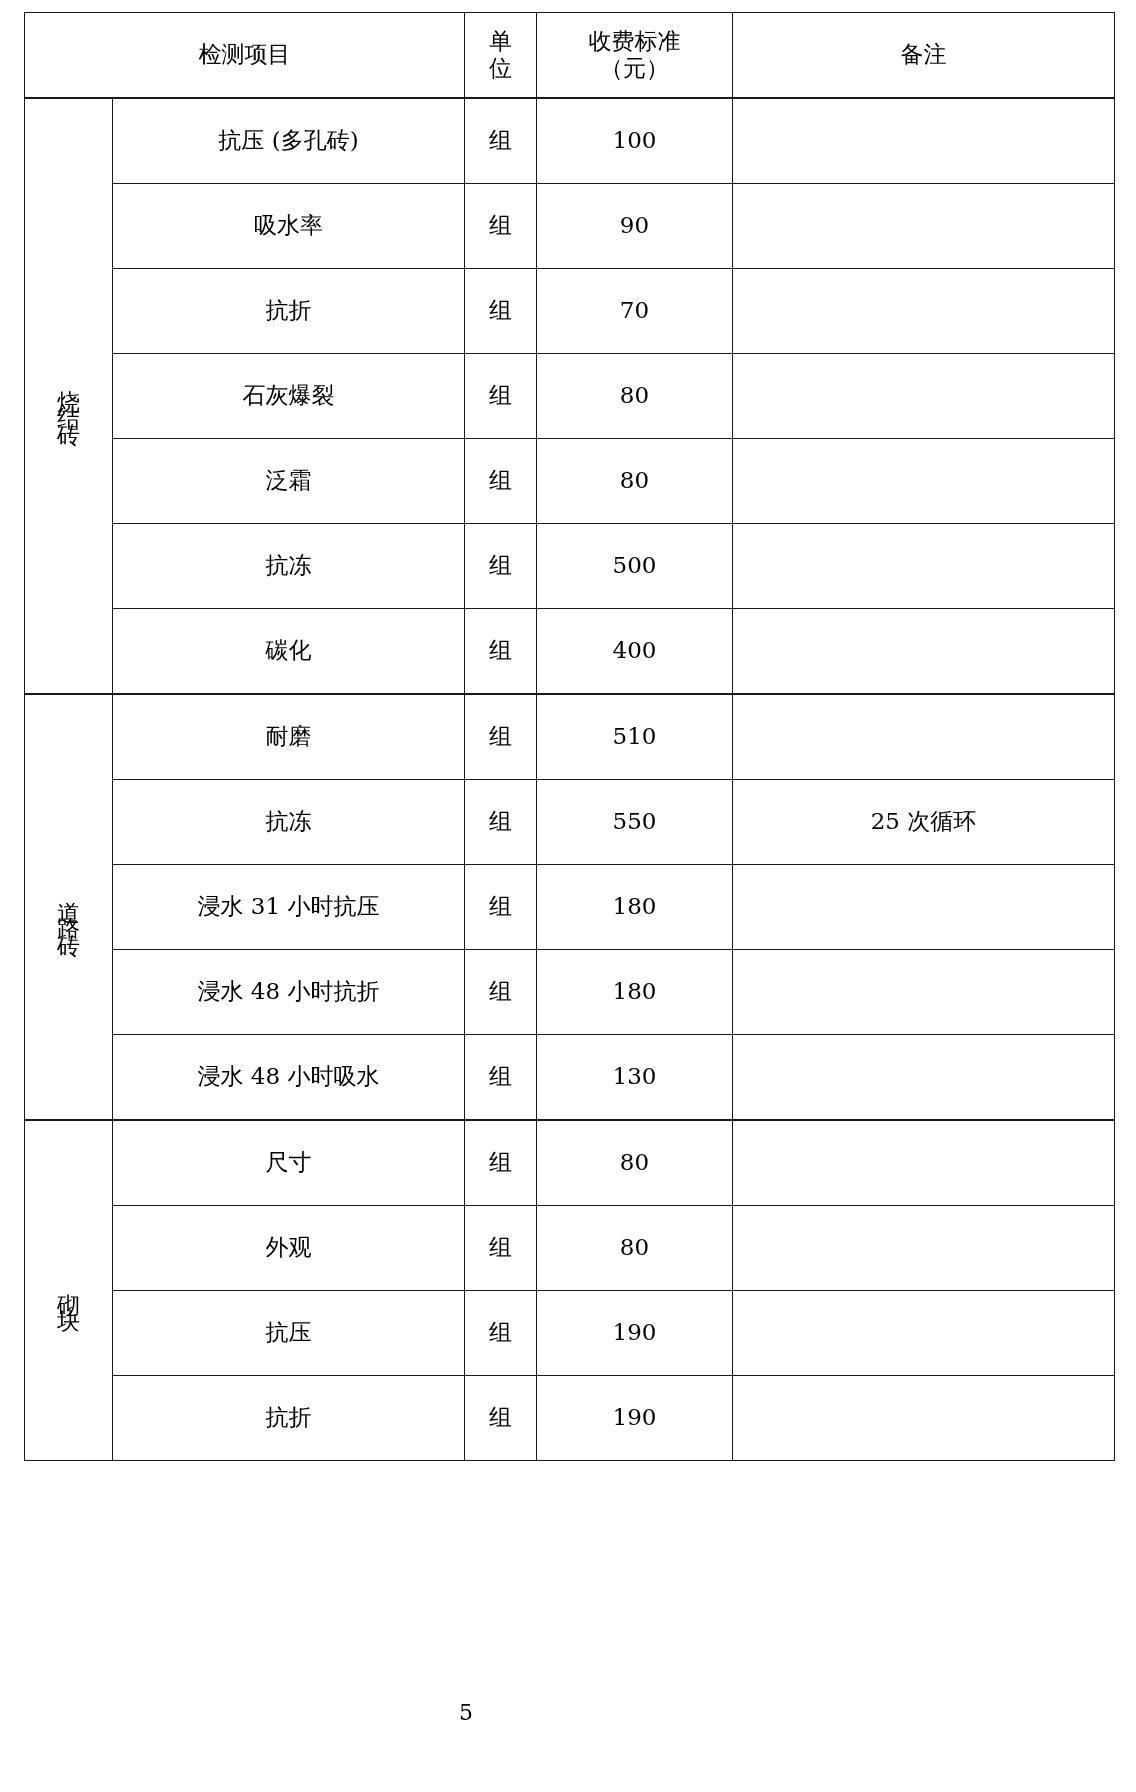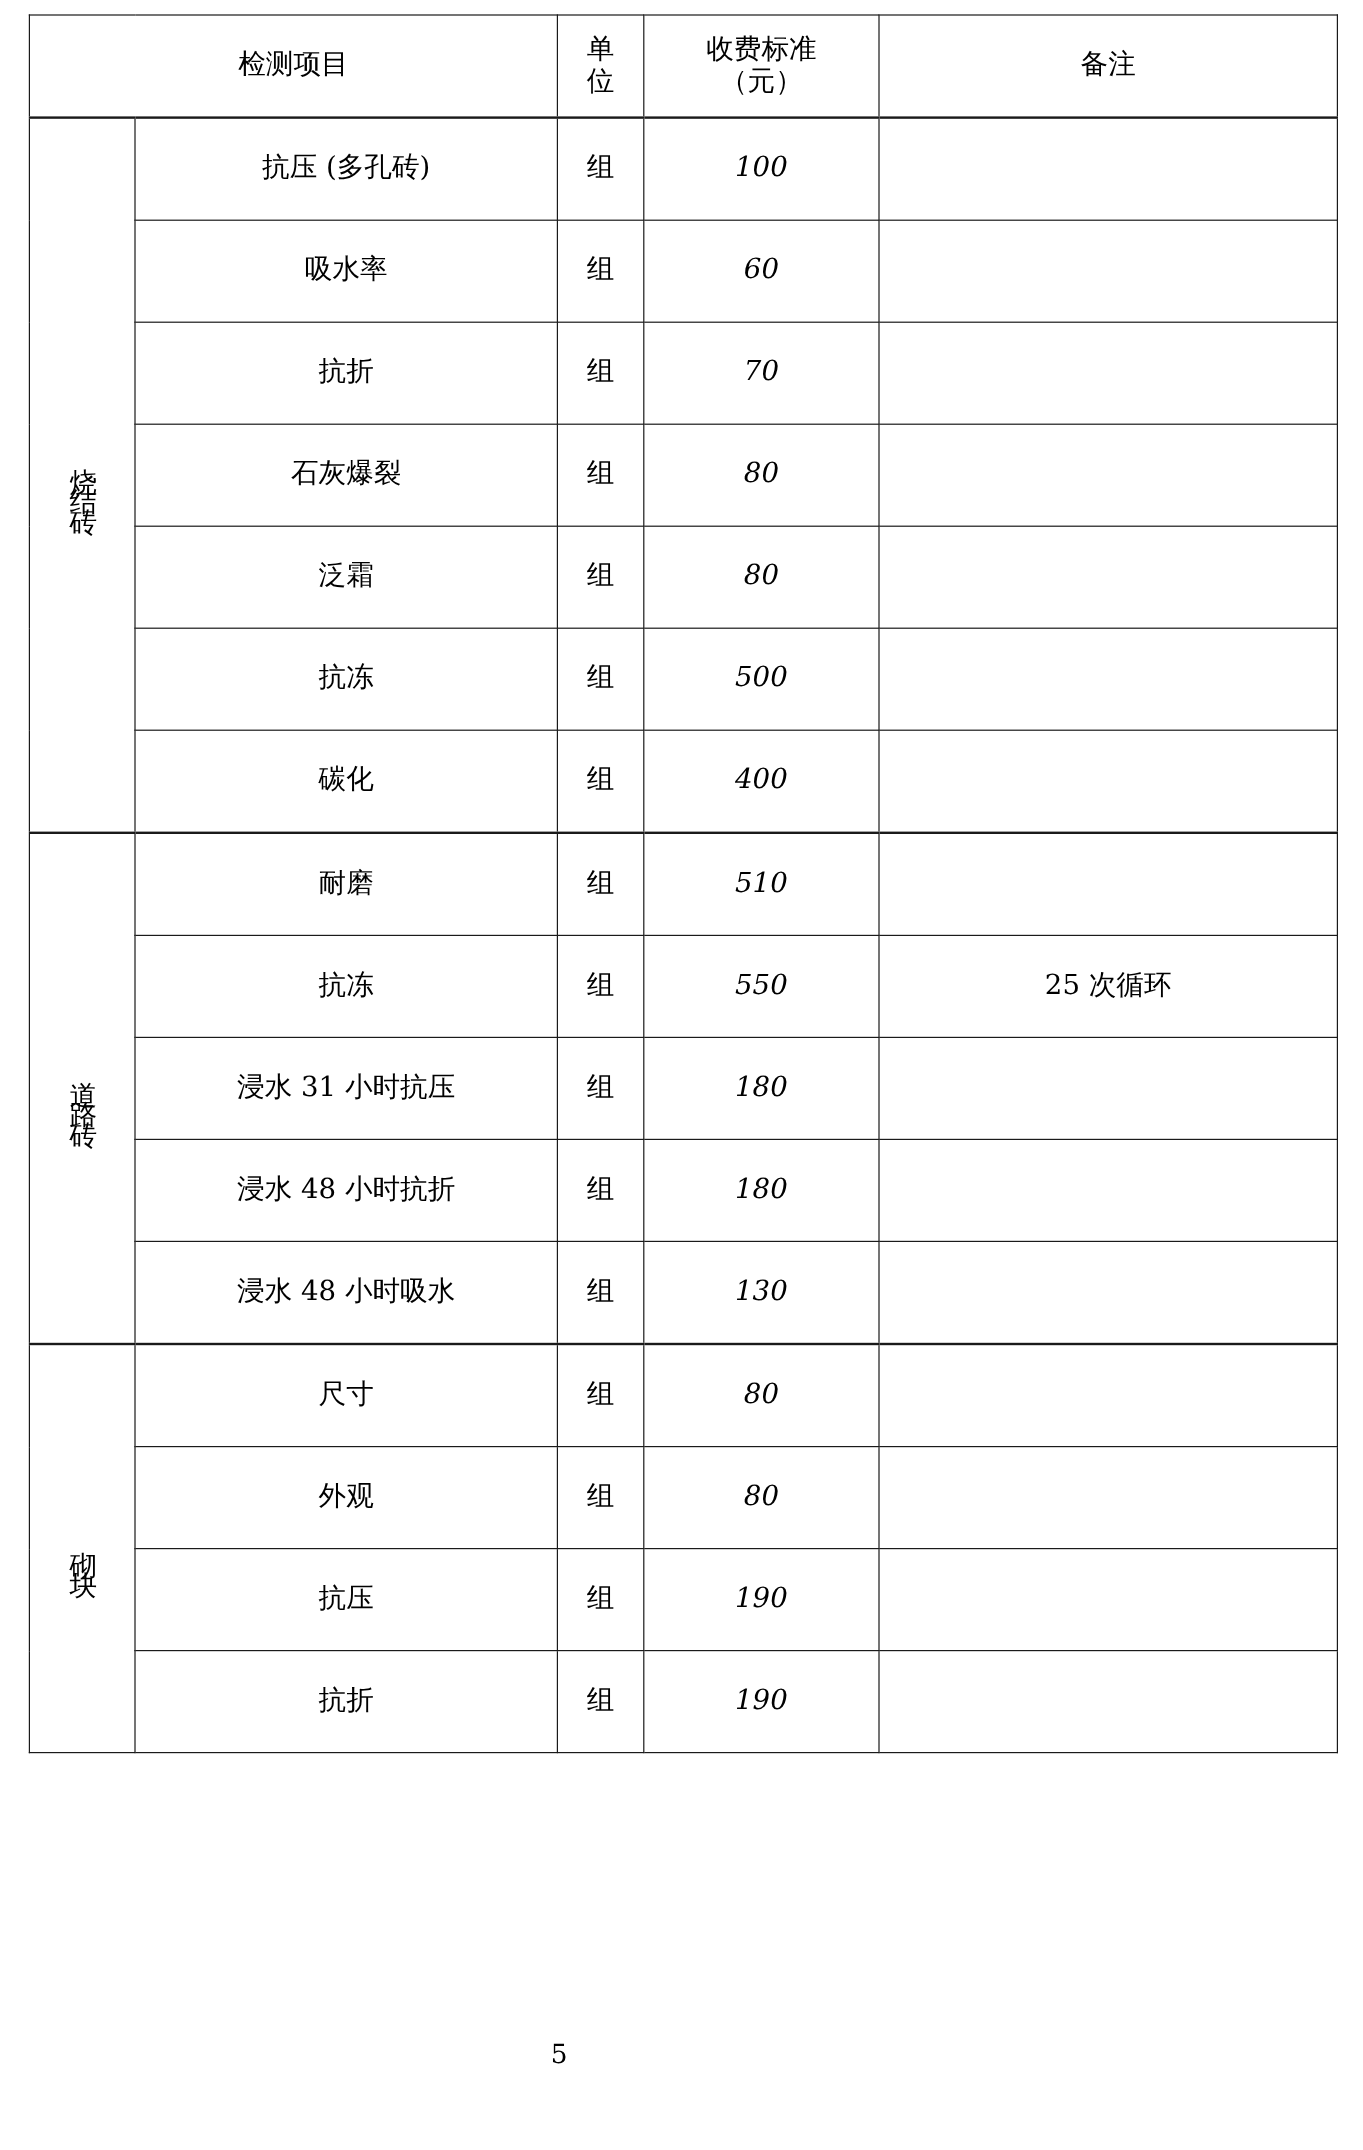--- a/index.html
+++ b/index.html
@@ -72,21 +72,20 @@
     text-align: left;
     padding-left: 26px;
     font-size: 24px;
     margin-left: 12px;
   }
   td.unit {
     font-size: 24px;
   }
   td.fee {
     font-size: 24px;
-    font-style: italic;
   }
   td.note {
     text-align: left;
     padding-left: 22px;
     font-size: 24px;
     margin-left: 32px;
   }
   
   tr.group-start td {
     border-top-width: 2.6px;
@@ -134,21 +133,21 @@
             <span class="vert">烧结砖</span>
           </td>
           <td class="item">抗压 (多孔砖)</td>
           <td class="unit">组</td>
           <td class="fee">100</td>
           <td class="note"></td>
         </tr>
         <tr>
           <td class="item">吸水率</td>
           <td class="unit">组</td>
-          <td class="fee">60</td>
+          <td class="fee">90</td>
           <td class="note"></td>
         </tr>
         <tr>
           <td class="item">抗折</td>
           <td class="unit">组</td>
           <td class="fee">70</td>
           <td class="note"></td>
         </tr>
         <tr>
           <td class="item">石灰爆裂</td>

